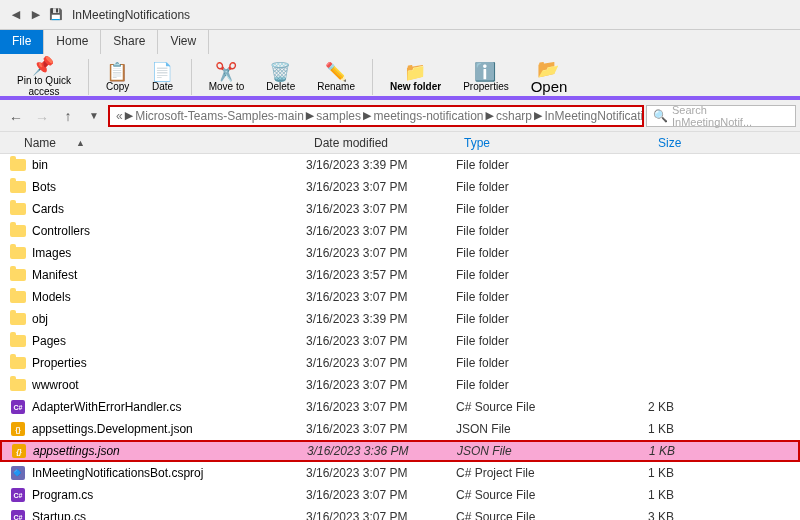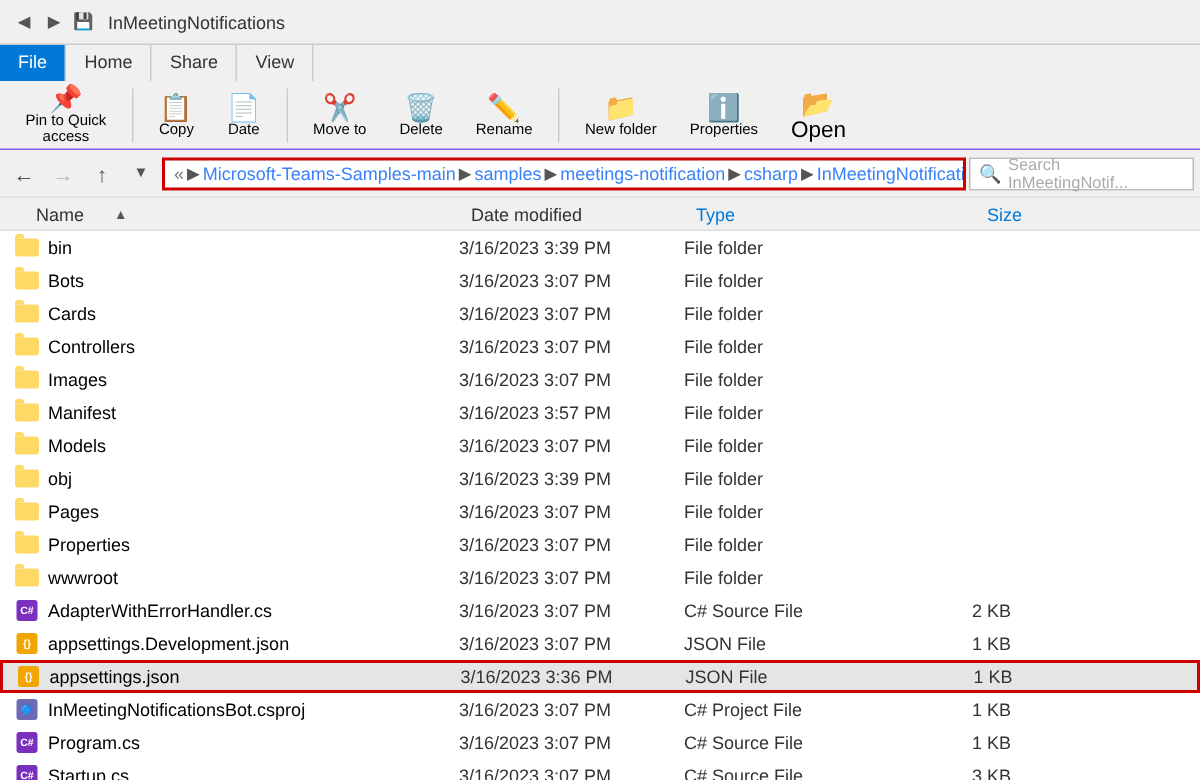--- a/index.html
+++ b/index.html
@@ -5,52 +5,52 @@
     * { margin: 0; padding: 0; box-sizing: border-box; }
     body { font-family: 'Segoe UI', Arial, sans-serif; font-size: 13px; background: #fff; width: 800px; height: 520px; overflow: hidden; user-select: none; }
 
     
     .title-bar { height: 30px; background: #f0f0f0; display: flex; align-items: center; padding: 0 8px; border-bottom: 1px solid #ccc; }
     .title-bar-icons { display: flex; gap: 4px; margin-right: 8px; }
     .title-icon { width: 16px; height: 16px; display: flex; align-items: center; justify-content: center; color: #555; font-size: 11px; cursor: pointer; }
     .title-text { font-size: 12px; color: #333; }
 
     
-    .ribbon { height: 70px; background: #f0f0f0; border-bottom: 1px solid #8b5cf6; }
+    .ribbon { height: 70px; background: #f0f0f0; border-bottom: 4px solid #8b5cf6; }
     .ribbon-tabs { display: flex; height: 24px; }
     .ribbon-tab { padding: 4px 12px; font-size: 12px; cursor: pointer; color: #333; border-right: 1px solid #ccc; }
     .ribbon-tab.active { background: #0078d7; color: #fff; }
     .ribbon-content { height: 46px; display: flex; align-items: center; padding: 0 8px; gap: 4px; }
     .ribbon-btn { display: flex; flex-direction: column; align-items: center; justify-content: center; padding: 2px 8px; cursor: pointer; border: 1px solid transparent; font-size: 11px; height: 40px; min-width: 36px; }
     .ribbon-btn-icon { font-size: 18px; line-height: 1; }
     .ribbon-separator { width: 1px; height: 36px; background: #ccc; margin: 0 4px; }
 
     
     .nav-bar { height: 32px; background: #f0f0f0; display: flex; align-items: center; padding: 0 4px; gap: 2px; border-bottom: 1px solid #ddd; }
     .nav-btn { width: 24px; height: 24px; display: flex; align-items: center; justify-content: center; cursor: pointer; border: 1px solid transparent; font-size: 14px; color: #555; }
     .nav-btn.disabled { color: #bbb; cursor: default; }
     .breadcrumb-bar { flex: 1; height: 22px; border: 2px solid #cc0000; background: #fff; display: flex; align-items: center; padding: 0 6px; font-size: 12px; color: #333; overflow: hidden; }
     .breadcrumb-arrow { color: #555; margin: 0 2px; font-size: 11px; }
-    .breadcrumb-item { white-space: nowrap; color: #3b82f6; }
+    .breadcrumb-item { white-space: nowrap; color: #737373; }
     .breadcrumb-item.root { color: #777; }
     .nav-search { width: 150px; height: 22px; border: 1px solid #bbb; background: #fff; display: flex; align-items: center; padding: 0 6px; font-size: 12px; color: #aaa; }
 
     
     .main { display: flex; height: calc(520px - 30px - 70px - 32px); }
 
     
     .file-list { flex: 1; overflow-y: auto; }
     .list-header { display: flex; align-items: center; height: 22px; background: #f0f0f0; border-bottom: 1px solid #ddd; padding-left: 24px; }
     .col-name { flex: 0 0 290px; font-size: 12px; color: #333; font-weight: normal; cursor: pointer; display: flex; align-items: center; gap: 20px; }
     .col-date { flex: 0 0 150px; font-size: 12px; color: #333; cursor: pointer; }
     .col-type { flex: 0 0 150px; font-size: 12px; color: #0078d7; cursor: pointer; }
     .col-size { flex: 0 0 80px; font-size: 12px; color: #0078d7; cursor: pointer; margin-left: 44px; }
 
     .file-row { display: flex; align-items: center; height: 22px; padding-left: 8px; cursor: pointer; }
-    .file-row.selected { background: #e5e5e5; }
+    .file-row.selected { background: #f9a8d4; font-style: italic; }
     .file-icon { width: 20px; height: 16px; display: flex; align-items: center; justify-content: center; margin-right: 4px; flex-shrink: 0; }
     .folder-icon { width: 16px; height: 12px; background: #ffd966; border-radius: 0 2px 2px 2px; position: relative; }
     .folder-icon::before { content: ''; position: absolute; top: -3px; left: 0; width: 6px; height: 3px; background: #ffd966; border-radius: 2px 2px 0 0; }
     .cs-icon { width: 14px; height: 14px; background: #7b2fbe; border-radius: 2px; display: flex; align-items: center; justify-content: center; color: #fff; font-size: 7px; font-weight: bold; }
     .json-icon { width: 14px; height: 14px; background: #f0a500; border-radius: 2px; display: flex; align-items: center; justify-content: center; color: #fff; font-size: 7px; font-weight: bold; }
     .csproj-icon { width: 14px; height: 14px; background: #6b6bb5; border-radius: 2px; display: flex; align-items: center; justify-content: center; color: #fff; font-size: 7px; font-weight: bold; }
     .file-name { flex: 0 0 274px; font-size: 12px; color: #000; white-space: nowrap; overflow: hidden; text-overflow: ellipsis; }
     .file-date { flex: 0 0 150px; font-size: 12px; color: #333; }
     .file-type { flex: 0 0 150px; font-size: 12px; color: #333; }
     .file-size { flex: 0 0 80px; font-size: 12px; color: #333; text-align: right; padding-right: 12px; }
@@ -102,21 +102,21 @@
       <span class="ribbon-btn-icon">🗑️</span>
       <span style="font-size:10px;">Delete</span>
     </div>
     <div class="ribbon-btn">
       <span class="ribbon-btn-icon">✏️</span>
       <span style="font-size:10px;">Rename</span>
     </div>
     <div class="ribbon-separator"></div>
     <div class="ribbon-btn">
       <span class="ribbon-btn-icon">📁</span>
-      <span style="font-size:10px;">New folder</span>
+      <span style="font-size:10px;font-weight:bold;">New folder</span>
     </div>
     <div class="ribbon-btn">
       <span class="ribbon-btn-icon">ℹ️</span>
       <span style="font-size:10px;">Properties</span>
     </div>
     <div class="ribbon-btn">
       <span class="ribbon-btn-icon">📂</span>
       <span style="font-size:15px;">Open</span>
     </div>
   </div>

